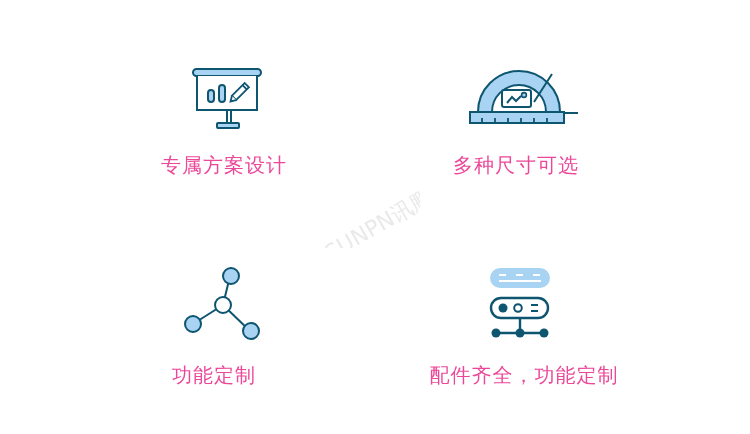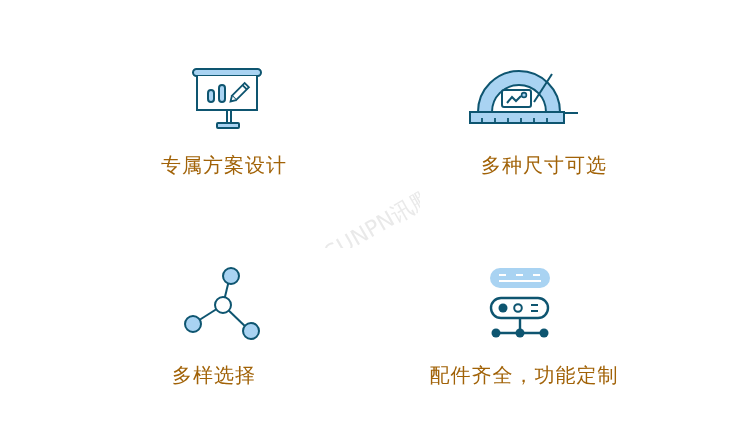--- a/index.html
+++ b/index.html
@@ -1,20 +1,20 @@
 <!DOCTYPE html>
 <html><head>
   <meta charset="utf-8">
   <style>
     html, body { margin: 0; padding: 0; background: #ffffff; }
     body { width: 750px; height: 434px; position: relative; overflow: hidden;
            font-family: "DejaVu Sans", "Liberation Sans", sans-serif; }
     .feature { position: absolute; }
     .icon { position: absolute; }
-    .label { position: absolute; font-size: 20px; color: #a16207; white-space: nowrap;
+    .label { position: absolute; font-size: 20px; color: #ec4899; white-space: nowrap;
              letter-spacing: 1px; transform: translateX(-50%); }
     .watermark { position: absolute; left: 300px; top: 178px; width: 120px; height: 70px;
                  opacity: 0.55; }
   </style>
 </head>
 <body>
 
 <div class="feature">
   <svg class="icon" style="left:188px;top:64px" width="80" height="70" viewBox="0 0 80 70">
 
@@ -53,38 +53,38 @@
     <line x1="98" y1="47" x2="112" y2="47" stroke="#0e5570" stroke-width="2"></line>
     <g stroke="#0e5570" stroke-width="1.8">
       <line x1="16" y1="57" x2="16" y2="52"></line>
       <line x1="29" y1="57" x2="29" y2="52"></line>
       <line x1="42" y1="57" x2="42" y2="52"></line>
       <line x1="55" y1="57" x2="55" y2="52"></line>
       <line x1="68" y1="57" x2="68" y2="52"></line>
       <line x1="81" y1="57" x2="81" y2="52"></line>
     </g>
   </svg>
-  <div class="label" style="left:544px;top:152px">多种尺寸可选</div>
+  <div class="label" style="left:516px;top:152px">多种尺寸可选</div>
 </div>
 
 <svg class="watermark" viewBox="0 0 120 70">
   <text x="10" y="62" transform="rotate(-30 60 35)" font-size="22" fill="#d8d8d8" font-family="DejaVu Sans, sans-serif">SUNPN讯鹏</text>
 </svg>
 
 <div class="feature">
   <svg class="icon" style="left:180px;top:264px" width="90" height="80" viewBox="0 0 90 80">
     <line x1="43" y1="41" x2="50" y2="12" stroke="#0e5570" stroke-width="2"></line>
     <line x1="43" y1="41" x2="13" y2="60" stroke="#0e5570" stroke-width="2"></line>
     <line x1="43" y1="41" x2="70" y2="67" stroke="#0e5570" stroke-width="2"></line>
     <circle cx="51" cy="12" r="8" fill="#a9d3f2" stroke="#0e5570" stroke-width="2"></circle>
     <circle cx="13" cy="60" r="8" fill="#a9d3f2" stroke="#0e5570" stroke-width="2"></circle>
     <circle cx="71" cy="67" r="8" fill="#a9d3f2" stroke="#0e5570" stroke-width="2"></circle>
     <circle cx="43" cy="41" r="8" fill="#ffffff" stroke="#0e5570" stroke-width="2"></circle>
   </svg>
-  <div class="label" style="left:214px;top:362px">多样选择</div>
+  <div class="label" style="left:214px;top:362px">功能定制</div>
 </div>
 
 <div class="feature">
   <svg class="icon" style="left:486px;top:266px" width="72" height="76" viewBox="0 0 72 76">
 
     <rect x="4" y="2" width="60" height="20" rx="10" fill="#a9d3f2"></rect>
     <g stroke="#ffffff" stroke-width="2">
       <line x1="13" y1="9" x2="20" y2="9"></line>
       <line x1="30" y1="9" x2="37" y2="9"></line>
       <line x1="47" y1="9" x2="54" y2="9"></line>

